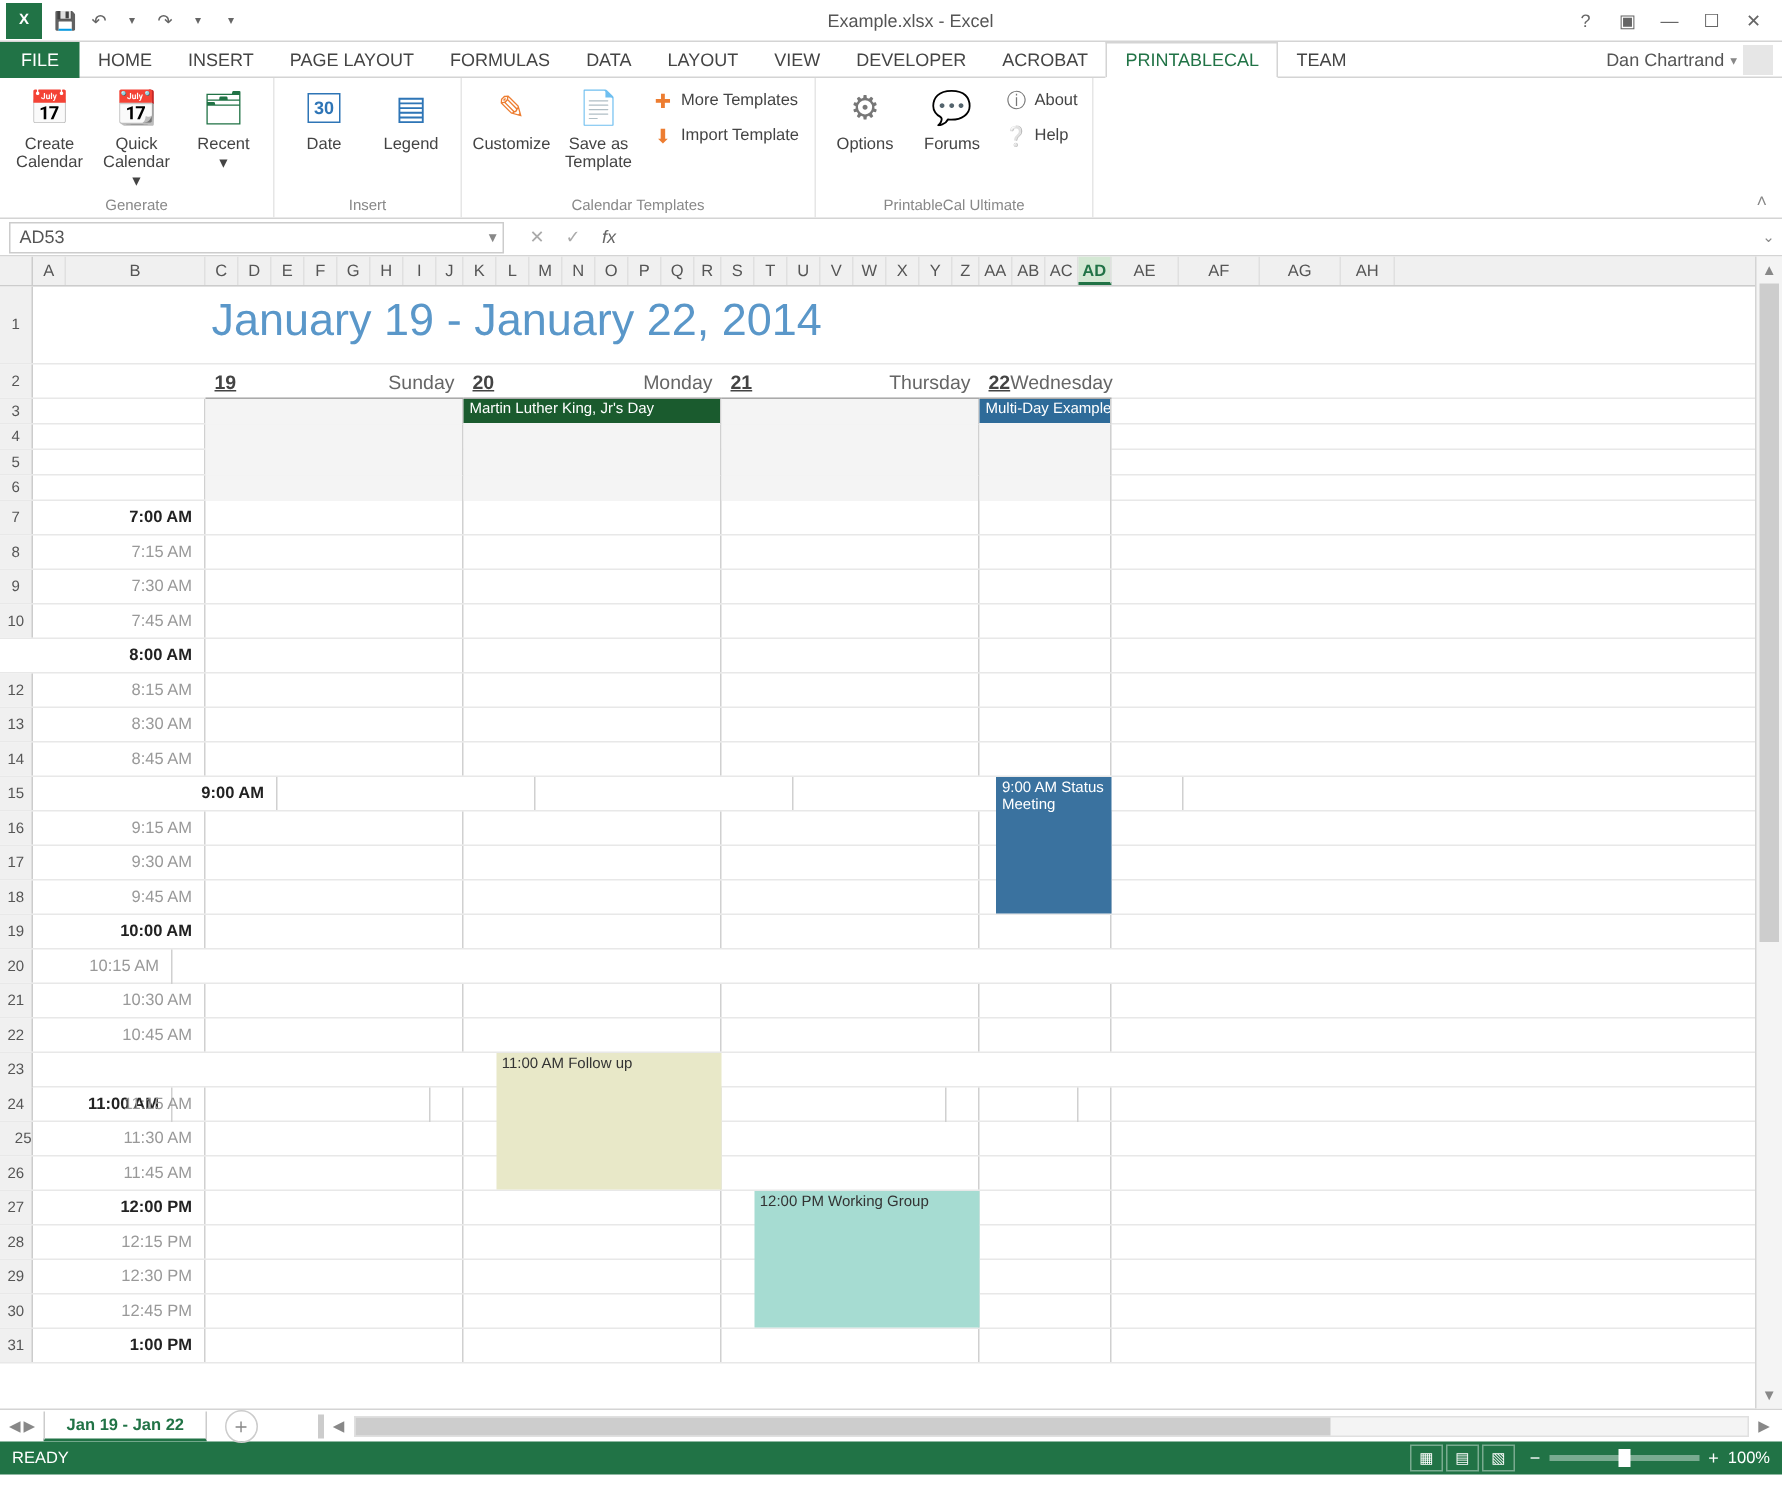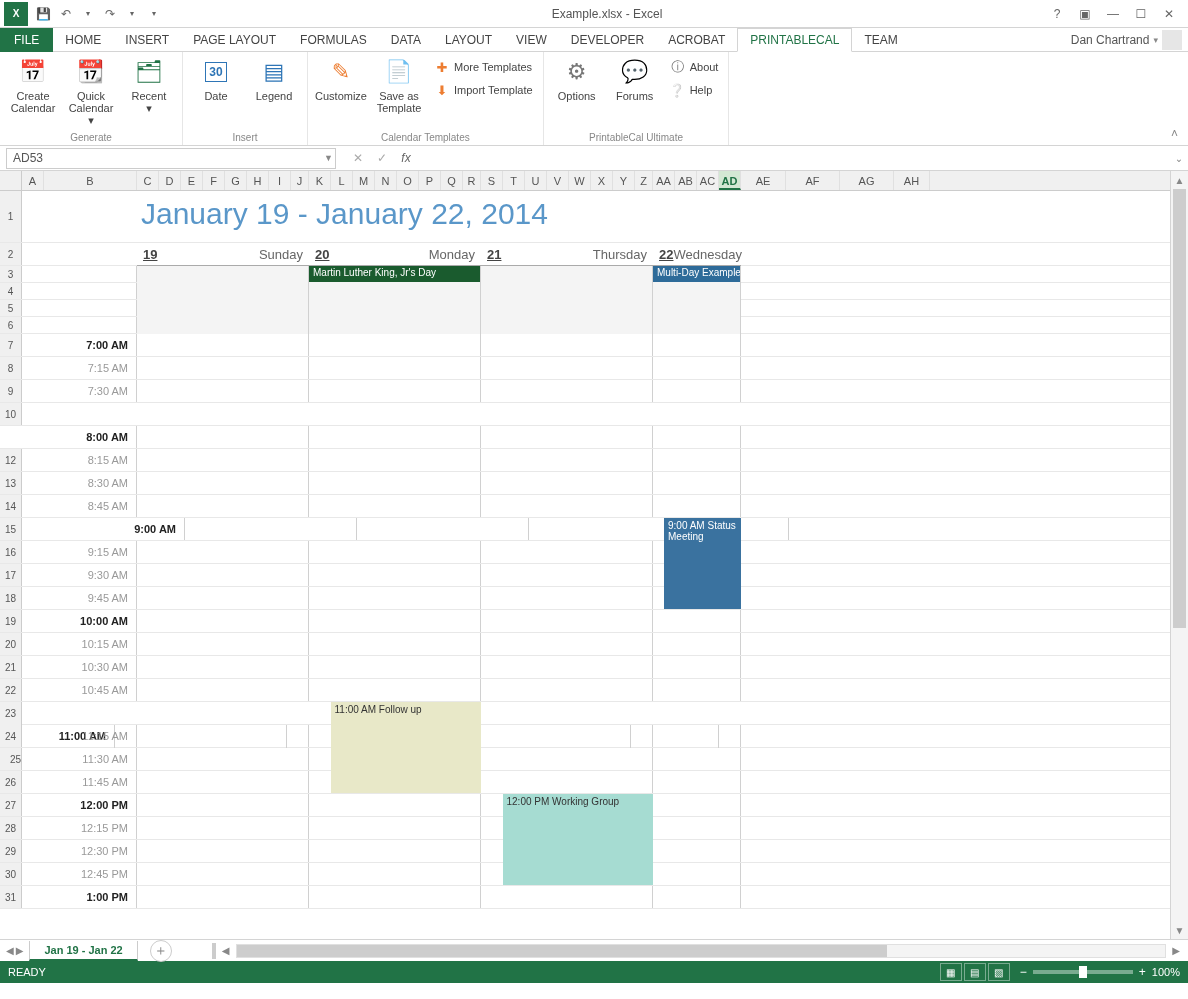--- a/index.html
+++ b/index.html
@@ -418,20 +418,28 @@
             <div style="width: 22px;"></div>
             <div class="time-cell quarter" style="width: 93px;">7:30 AM</div>
             <div class="day-cell" style="width: 172px;"></div>
             <div class="day-cell" style="width: 172px;"></div>
             <div class="day-cell" style="width: 172px;"></div>
             <div class="day-cell" style="width: 88px;"></div>
           </div>
         </div>
         <div class="row" style="height: 23px;">
           <div class="rh" style="line-height: 23px;">10</div>
+          <div style="display: flex;">
+            <div style="width: 22px;"></div>
+            <div class="time-cell quarter" style="width: 93px;">7:45 AM</div>
+            <div class="day-cell" style="width: 172px;"></div>
+            <div class="day-cell" style="width: 172px;"></div>
+            <div class="day-cell" style="width: 172px;"></div>
+            <div class="day-cell" style="width: 88px;"></div>
+          </div>
         </div>
         <div class="row" style="height: 23px;">
           <div class="rh" style="line-height: 23px; margin-top: 28px;">11</div>
           <div style="display: flex;">
             <div style="width: 22px;"></div>
             <div class="time-cell hour" style="width: 93px;">8:00 AM</div>
             <div class="day-cell" style="width: 172px;"></div>
             <div class="day-cell" style="width: 172px;"></div>
             <div class="day-cell" style="width: 172px;"></div>
             <div class="day-cell" style="width: 88px;"></div>
@@ -520,21 +528,21 @@
             <div style="width: 22px;"></div>
             <div class="time-cell hour" style="width: 93px;">10:00 AM</div>
             <div class="day-cell" style="width: 172px;"></div>
             <div class="day-cell" style="width: 172px;"></div>
             <div class="day-cell" style="width: 172px;"></div>
             <div class="day-cell" style="width: 88px;"></div>
           </div>
         </div>
         <div class="row" style="height: 23px;">
           <div class="rh" style="line-height: 23px;">20</div>
-          <div style="display: flex;">
+          <div style="display: flex; flex-direction: column;">
             <div style="width: 22px;"></div>
             <div class="time-cell quarter" style="width: 93px;">10:15 AM</div>
             <div class="day-cell" style="width: 172px;"></div>
             <div class="day-cell" style="width: 172px;"></div>
             <div class="day-cell" style="width: 172px;"></div>
             <div class="day-cell" style="width: 88px;"></div>
           </div>
         </div>
         <div class="row" style="height: 23px;">
           <div class="rh" style="line-height: 23px;">21</div>

